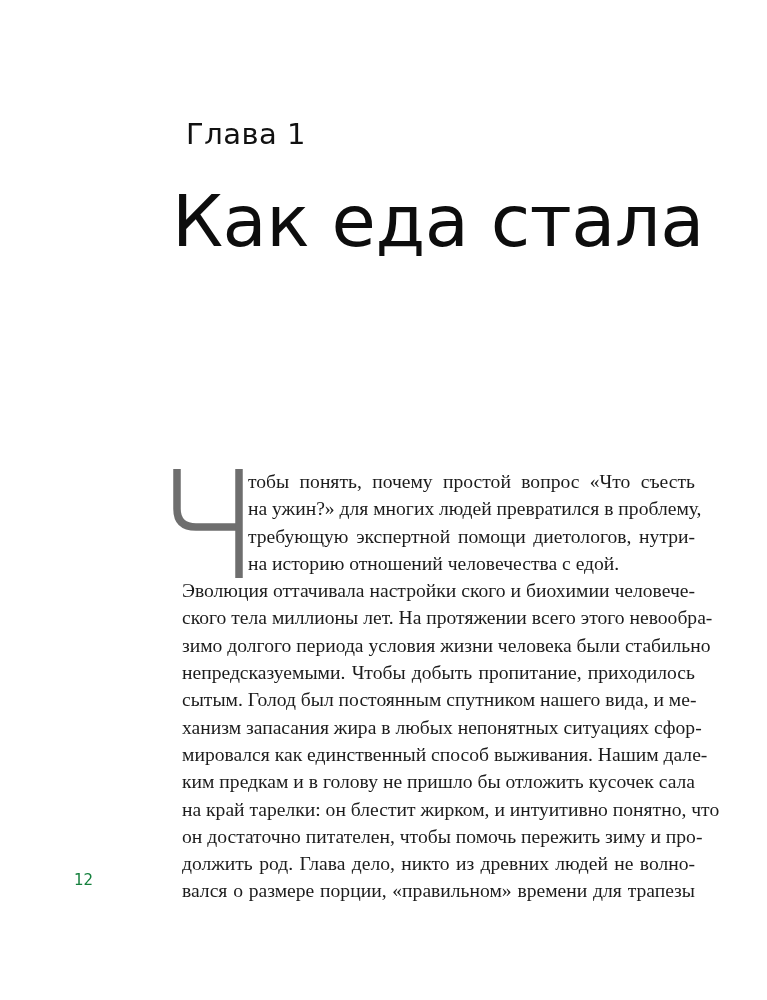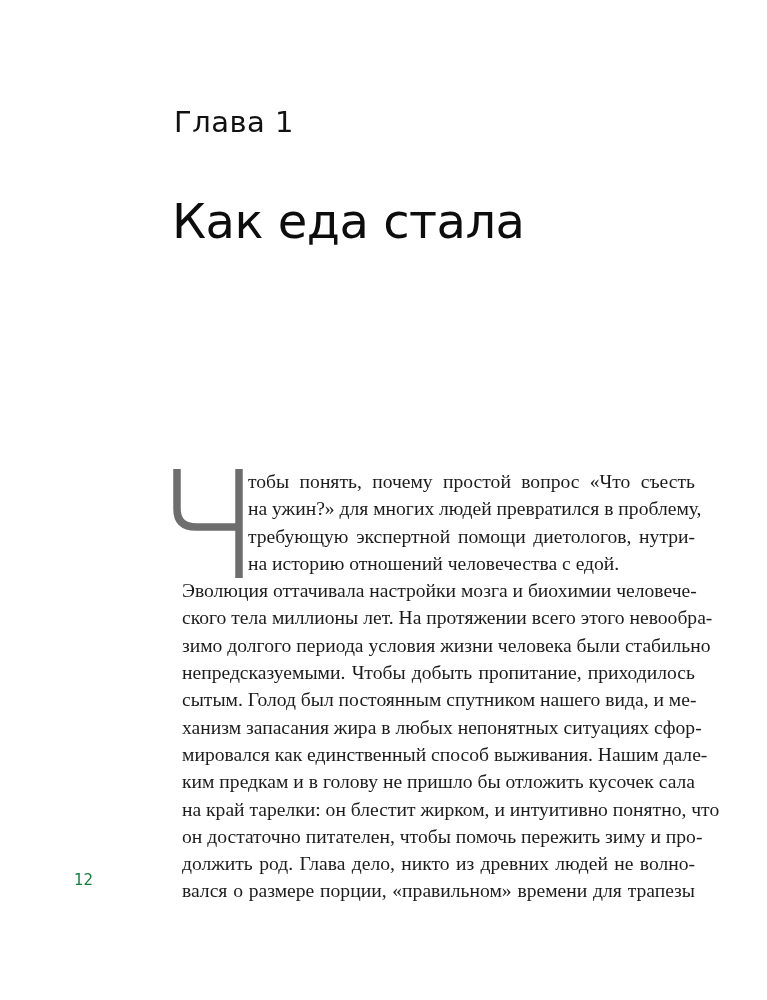--- a/index.html
+++ b/index.html
@@ -17,28 +17,28 @@
     .chapter-label {
       position: absolute;
       left: 174px;
       top: 108px;
       font-family: "DejaVu Sans", sans-serif;
       font-size: 29px;
       font-weight: normal;
       color: #111;
       letter-spacing: 0.5px;
       line-height: 1;
-      margin: 0;
+      margin: 12px;
     }
     .chapter-title {
       position: absolute;
       left: 172px;
       top: 188px;
       font-family: "DejaVu Sans", sans-serif;
-      font-size: 48px;
+      font-size: 72px;
       font-weight: normal;
       line-height: 66px;
       color: #0d0d0d;
       margin: 0;
       letter-spacing: -0.5px;
     }
     .chapter-title span { display: block; white-space: nowrap; }
     .body-text {
       position: absolute;
       left: 174px;
@@ -92,21 +92,21 @@
 <svg class="drop-cap-svg" viewBox="0 0 74 112" xmlns="http://www.w3.org/2000/svg">
   <path d="M5 2 L5 42 Q5 60 24 60 L67 60" fill="none" stroke="#6e6e6e" stroke-width="7.5" stroke-linejoin="round"></path>
   <path d="M67 2 L67 111" fill="none" stroke="#6e6e6e" stroke-width="7.5"></path>
 </svg>
 
 <div class="body-text">
   <span class="line indented">тобы понять, почему простой вопрос «Что съесть</span>
   <span class="line indented">на ужин?» для многих людей превратился в проблему,</span>
   <span class="line indented">требующую экспертной помощи диетологов, нутри-</span>
   <span class="line indented last">на историю отношений человечества с едой.</span>
-  <span class="line">Эволюция оттачивала настройки мозга и биохимии человече-</span>
+  <span class="line">Эволюция оттачивала настройки ского и биохимии человече-</span>
   <span class="line">ского тела миллионы лет. На протяжении всего этого невообра-</span>
   <span class="line">зимо долгого периода условия жизни человека были стабильно</span>
   <span class="line">непредсказуемыми. Чтобы добыть пропитание, приходилось</span>
   <span class="line">сытым. Голод был постоянным спутником нашего вида, и ме-</span>
   <span class="line">ханизм запасания жира в любых непонятных ситуациях сфор-</span>
   <span class="line">мировался как единственный способ выживания. Нашим дале-</span>
   <span class="line">ким предкам и в голову не пришло бы отложить кусочек сала</span>
   <span class="line">на край тарелки: он блестит жирком, и интуитивно понятно, что</span>
   <span class="line">он достаточно питателен, чтобы помочь пережить зиму и про-</span>
   <span class="line">должить род. Глава дело, никто из древних людей не волно-</span>

